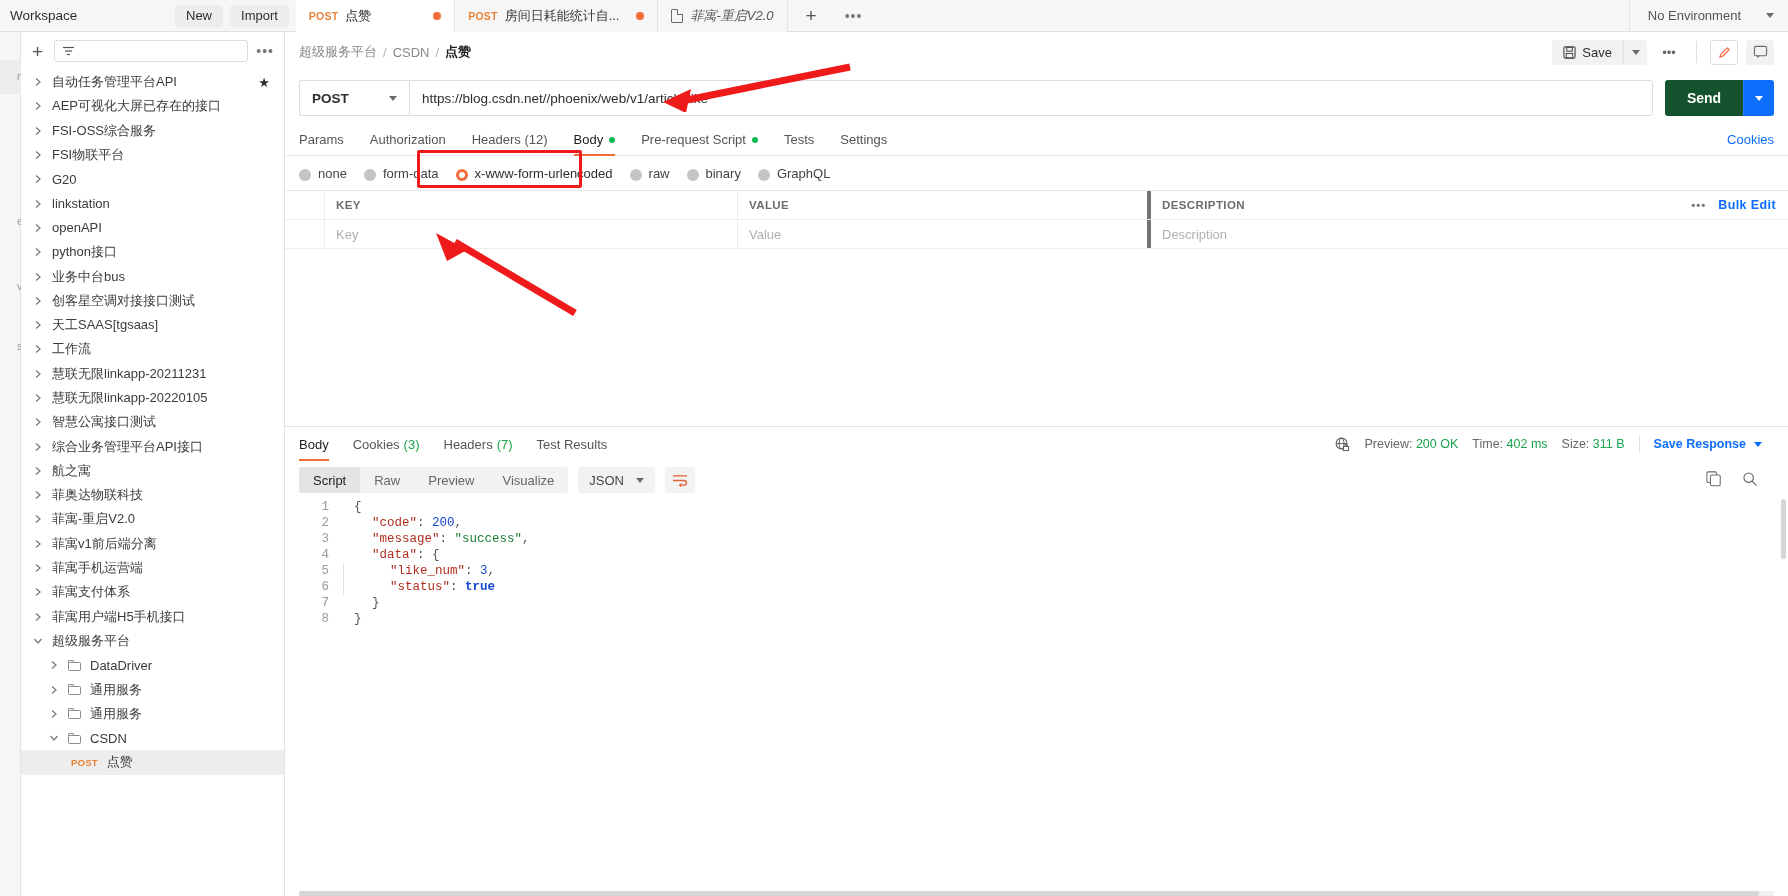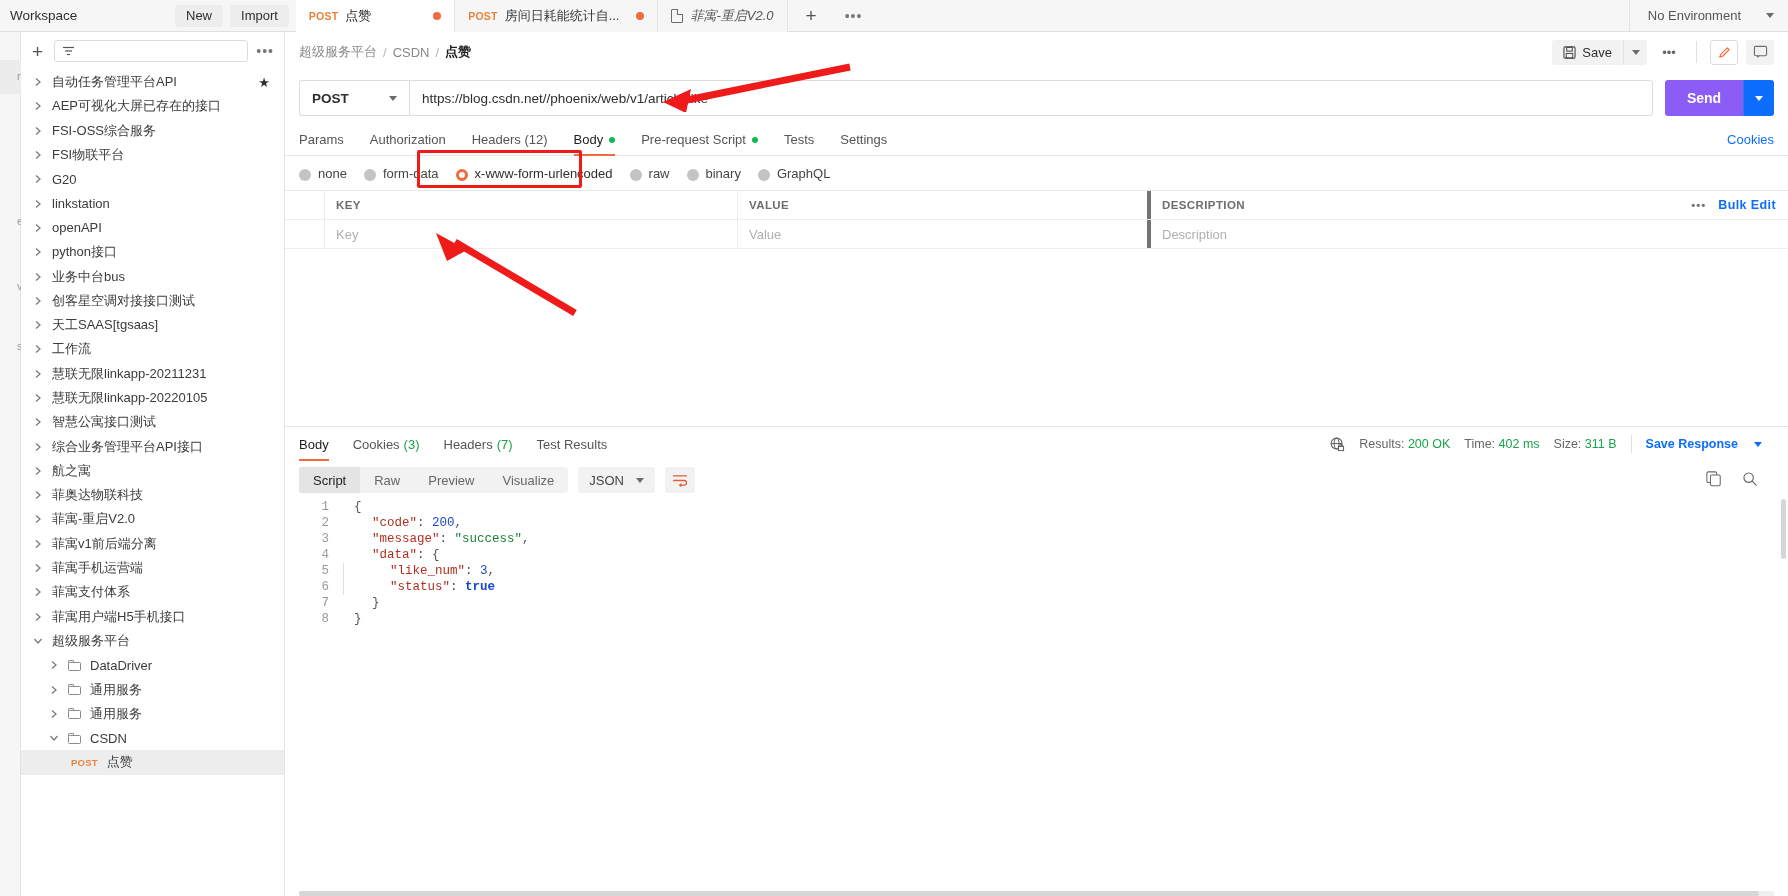--- a/index.html
+++ b/index.html
@@ -151,21 +151,21 @@
     display: flex; align-items: center; justify-content: space-between;
     padding: 0 12px; font-weight: bold; font-size: 13.5px; color: #2e2e2e; cursor: pointer;
   }
   .url-input {
     flex: 1; height: 36px; border: 1px solid #dcdcdc; border-radius: 0 3px 3px 0;
     background: #fff; padding: 0 12px; font-family: inherit; font-size: 13.5px; color: #2e2e2e;
     outline: none;
   }
   .sendwrap { display: flex; margin-left: 12px; }
   .sendbtn {
-    height: 36px; width: 78px; background: #8b5cf6; color: #fff;
+    height: 36px; width: 78px; background: #14532d; color: #fff;
     border: none; border-radius: 3px 0 0 3px; font-family: inherit;
     font-size: 14px; font-weight: bold; cursor: pointer;
   }
   .sendcaret {
     height: 36px; width: 31px; background: #0d6efd; border-radius: 0 3px 3px 0;
     display: flex; align-items: center; justify-content: center; cursor: pointer;
     border-left: 1px solid #2a7ffd;
   }
   .chev-w { width: 0; height: 0; border-left: 4.5px solid transparent; border-right: 4.5px solid transparent; border-top: 5px solid #fff; }
 
@@ -219,21 +219,21 @@
   
   .resp { position: absolute; left: 285px; right: 0; top: 426px; bottom: 0; background: #fff; border-top: 1px solid #e3e3e3; }
   .resptabs { display: flex; align-items: center; height: 34px; padding: 0 14px; position: relative; }
   .rsp-tab { padding: 0 12px; height: 34px; display: flex; align-items: center; gap: 4px; font-size: 13px; color: #555; cursor: pointer; position: relative;}
   .rsp-tab:first-child { padding-left: 0; }
   .rsp-tab.active { color: #1c1c1c; }
   .rsp-tab.active::after { content:""; position:absolute; left:0; right:12px; bottom:0; height:2px; background:#f26b3a; }
   .cnt-green { color: #1aa34a; }
   .status-area { margin-left: auto; display: flex; align-items: center; gap: 14px; font-size: 12.5px; color: #666; white-space: nowrap; padding-right: 12px;}
   .stat-val { color: #1aa34a; }
-  .save-resp { color: #0d6efd; font-weight: bold; display: flex; align-items: center; gap: 16px; cursor: pointer;}
+  .save-resp { color: #0d6efd; font-weight: bold; display: flex; align-items: center; gap: 8px; cursor: pointer;}
 
   .vbar { padding: 0 14px; height: 38px; display: flex; align-items: center; gap: 0; }
   .seg { display: flex; background: #f2f2f2; border-radius: 3px; overflow: hidden; }
   .segbtn { padding: 0 14px; height: 26px; display: flex; align-items: center; font-size: 13px; color: #666; cursor: pointer;}
   .segbtn.on { background: #e4e4e4; color: #1c1c1c; }
   .fmt-sel {
     margin-left: 10px; height: 26px; background: #f2f2f2; border-radius: 3px;
     display: flex; align-items: center; gap: 12px; padding: 0 11px;
     font-size: 13px; color: #444; cursor: pointer;
   }
@@ -705,21 +705,21 @@
       </div>
       <div class="status-area">
       <svg width="15" height="15" viewBox="0 0 16 16">
         <circle cx="7" cy="7" r="5.8" fill="none" stroke="#555" stroke-width="1.1"></circle>
         <ellipse cx="7" cy="7" rx="2.6" ry="5.8" fill="none" stroke="#555" stroke-width="1"></ellipse>
         <line x1="1.3" y1="7" x2="12.7" y2="7" stroke="#555" stroke-width="1"></line>
         <rect x="9" y="10" width="5.5" height="4.5" fill="#fff" stroke="#555" stroke-width="1"></rect>
         <path d="M10.5 10V8.8a1.3 1.3 0 012.6 0V10" fill="none" stroke="#555" stroke-width="1"></path>
       </svg>
       <span>
-        <span>Results:</span>
+        <span>Preview:</span>
         <span class="stat-val">200 OK</span>
       </span>
       <span>
         <span>Time:</span>
         <span class="stat-val">402 ms</span>
       </span>
       <span>
         <span>Size:</span>
         <span class="stat-val">311 B</span>
       </span>

